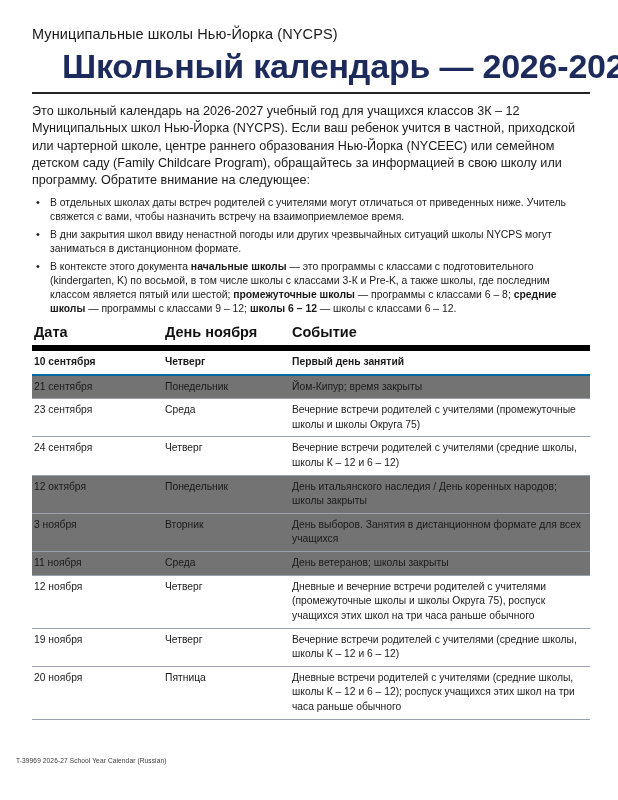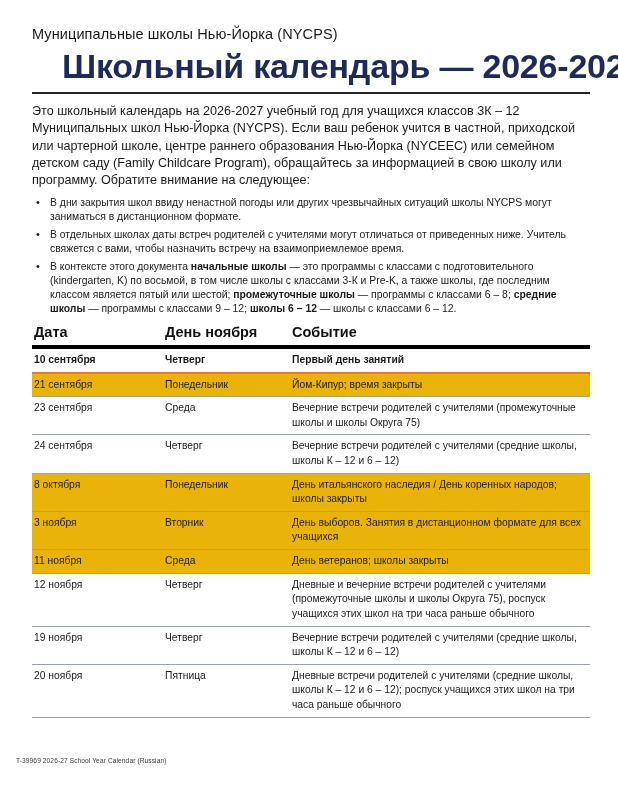--- a/index.html
+++ b/index.html
@@ -120,37 +120,37 @@
   .cal-table col.c-date { width: 131px; }
   .cal-table col.c-day  { width: 127px; }
   .cal-table col.c-evt  { width: auto; }
 
   .cal-table thead th {
     text-align: left;
     font-size: 14.5px;
     font-weight: bold;
     color: #111;
     padding: 2px 6px 5px 2px;
-    border-bottom: 4px solid #000000;
+    border-bottom: 6px solid #000000;
     vertical-align: bottom;
   }
   .cal-table tbody td {
     font-size: 10.3px;
     line-height: 1.42;
     padding: 4px 8px 4px 2px;
     vertical-align: top;
     border-bottom: 1px solid #9aa3ad;
     color: #1a1a1a;
   }
   .cal-table tbody tr.first-row td {
     font-weight: bold;
-    border-bottom: 2px solid #f97316;
+    border-bottom: 2px solid #0369a1;
   }
   .cal-table tbody tr.shaded td {
-    background: #eab308;
+    background: #737373;
   }
 
   
   .footer {
     position: absolute;
     left: 16px;
     bottom: 36px;
     font-size: 6.6px;
     color: #3a3a3a;
     letter-spacing: 0.1px;
@@ -171,22 +171,22 @@
       <div class="logo-sub">Public</div>
       <div class="logo-sub">Schools</div>
     </div>
   </div>
 
   <hr class="rule-thick">
 
   <div class="intro">Это школьный календарь на 2026-2027 учебный год для учащихся классов 3К – 12 Муниципальных школ Нью-Йорка (NYCPS). Если ваш ребенок учится в частной, приходской или чартерной школе, центре раннего образования Нью-Йорка (NYCEEC) или семейном детском саду (Family Childcare Program), обращайтесь за информацией в свою школу или программу. Обратите внимание на следующее:</div>
 
   <ul class="bullets">
+      <li><span>В отдельных школах даты встреч родителей с учителями могут отличаться от приведенных ниже. Учитель свяжется с вами, чтобы назначить встречу на взаимоприемлемое время.</span></li>
       <li><span>В дни закрытия школ ввиду ненастной погоды или других чрезвычайных ситуаций школы NYCPS могут заниматься в дистанционном формате.</span></li>
-      <li><span>В отдельных школах даты встреч родителей с учителями могут отличаться от приведенных ниже. Учитель свяжется с вами, чтобы назначить встречу на взаимоприемлемое время.</span></li>
       <li><span>В контексте этого документа </span><b>начальные школы</b><span> — это программы с классами с подготовительного (kindergarten, K) по восьмой, в том числе школы с классами 3-К и Pre-K, а также школы, где последним классом является пятый или шестой; </span><b>промежуточные школы</b><span> — программы с классами 6 – 8; </span><b>средние школы</b><span> — программы с классами 9 – 12; </span><b>школы 6 – 12</b><span> — школы с классами 6 – 12.</span></li>
     </ul>
 
   <table class="cal-table">
     <colgroup>
       <col class="c-date">
         <col class="c-day">
         <col class="c-evt">
     </colgroup>
     <thead>
@@ -211,21 +211,21 @@
           <td>23 сентября</td>
           <td>Среда</td>
           <td>Вечерние встречи родителей с учителями (промежуточные школы и школы Округа 75)</td>
         </tr>
         <tr class="">
           <td>24 сентября</td>
           <td>Четверг</td>
           <td>Вечерние встречи родителей с учителями (средние школы, школы К – 12 и 6 – 12)</td>
         </tr>
         <tr class="shaded">
-          <td>8 октября</td>
+          <td>12 октября</td>
           <td>Понедельник</td>
           <td>День итальянского наследия / День коренных народов; школы закрыты</td>
         </tr>
         <tr class="shaded">
           <td>3 ноября</td>
           <td>Вторник</td>
           <td>День выборов. Занятия в дистанционном формате для всех учащихся</td>
         </tr>
         <tr class="shaded">
           <td>11 ноября</td>

